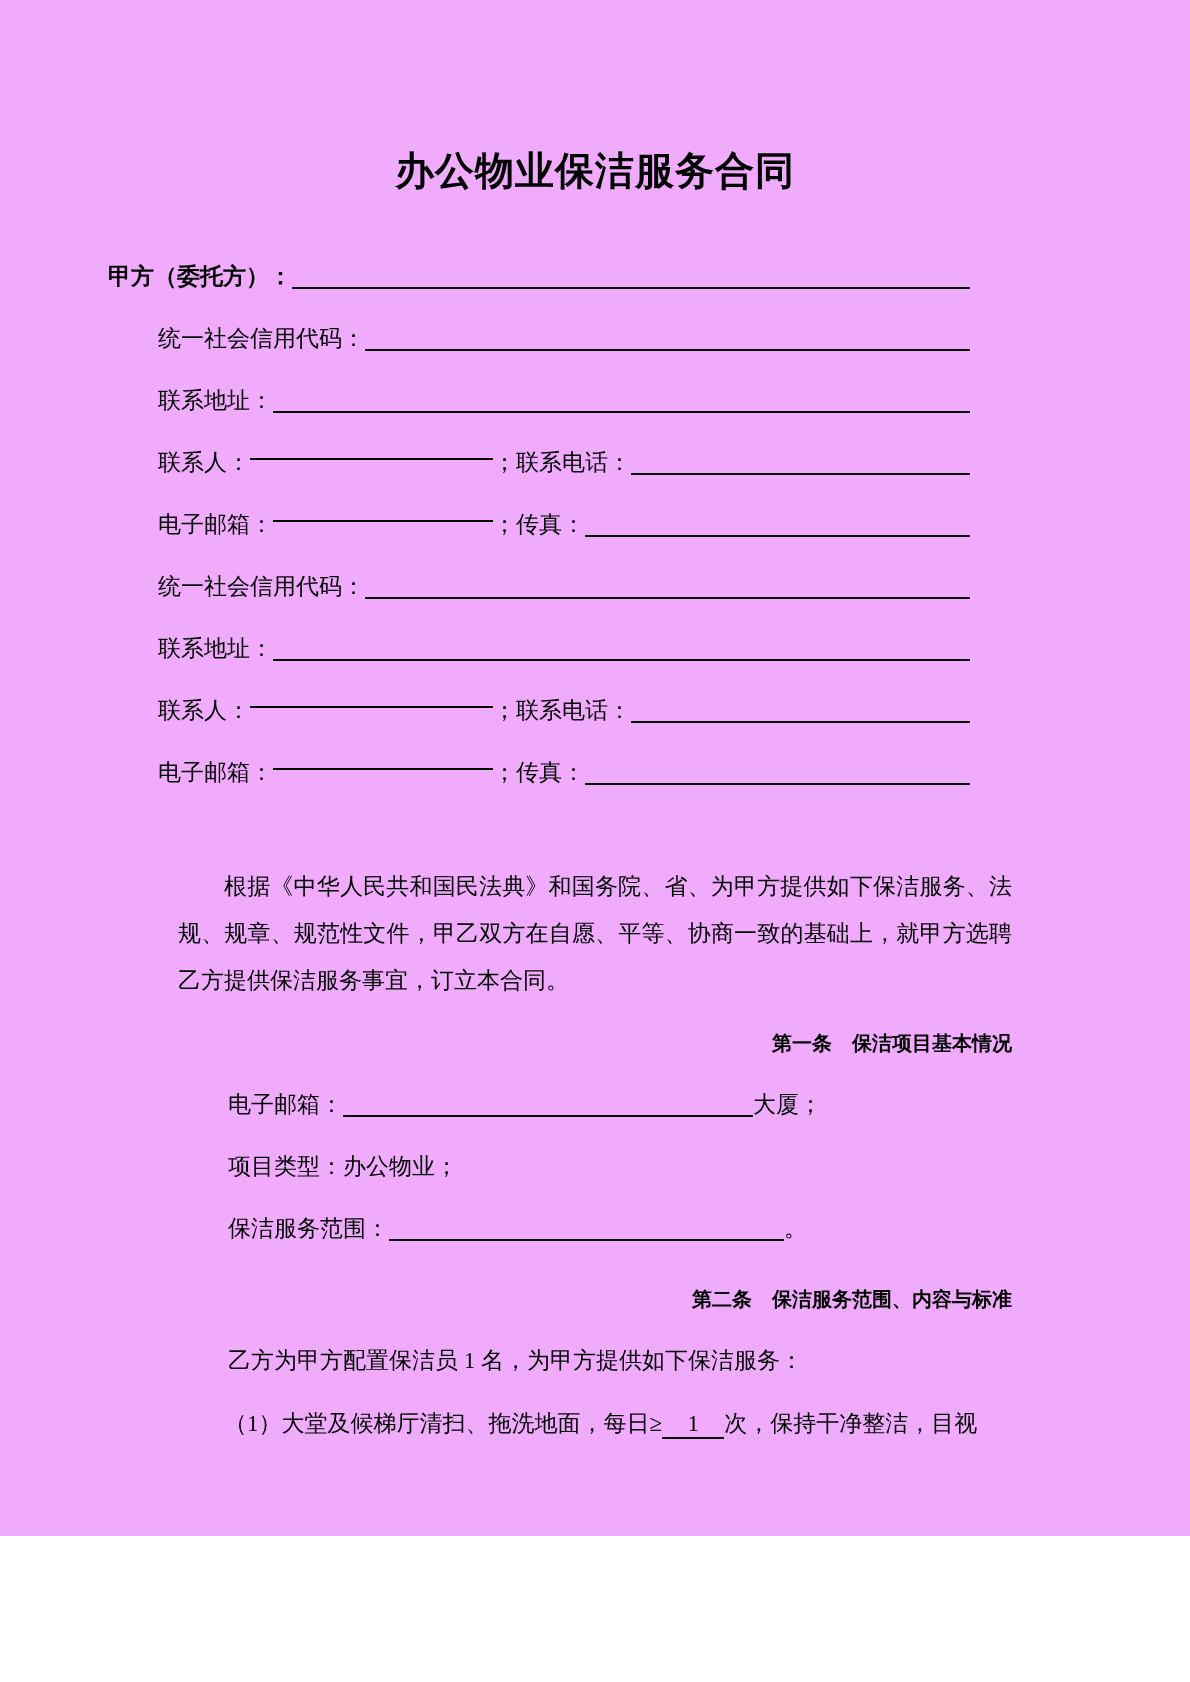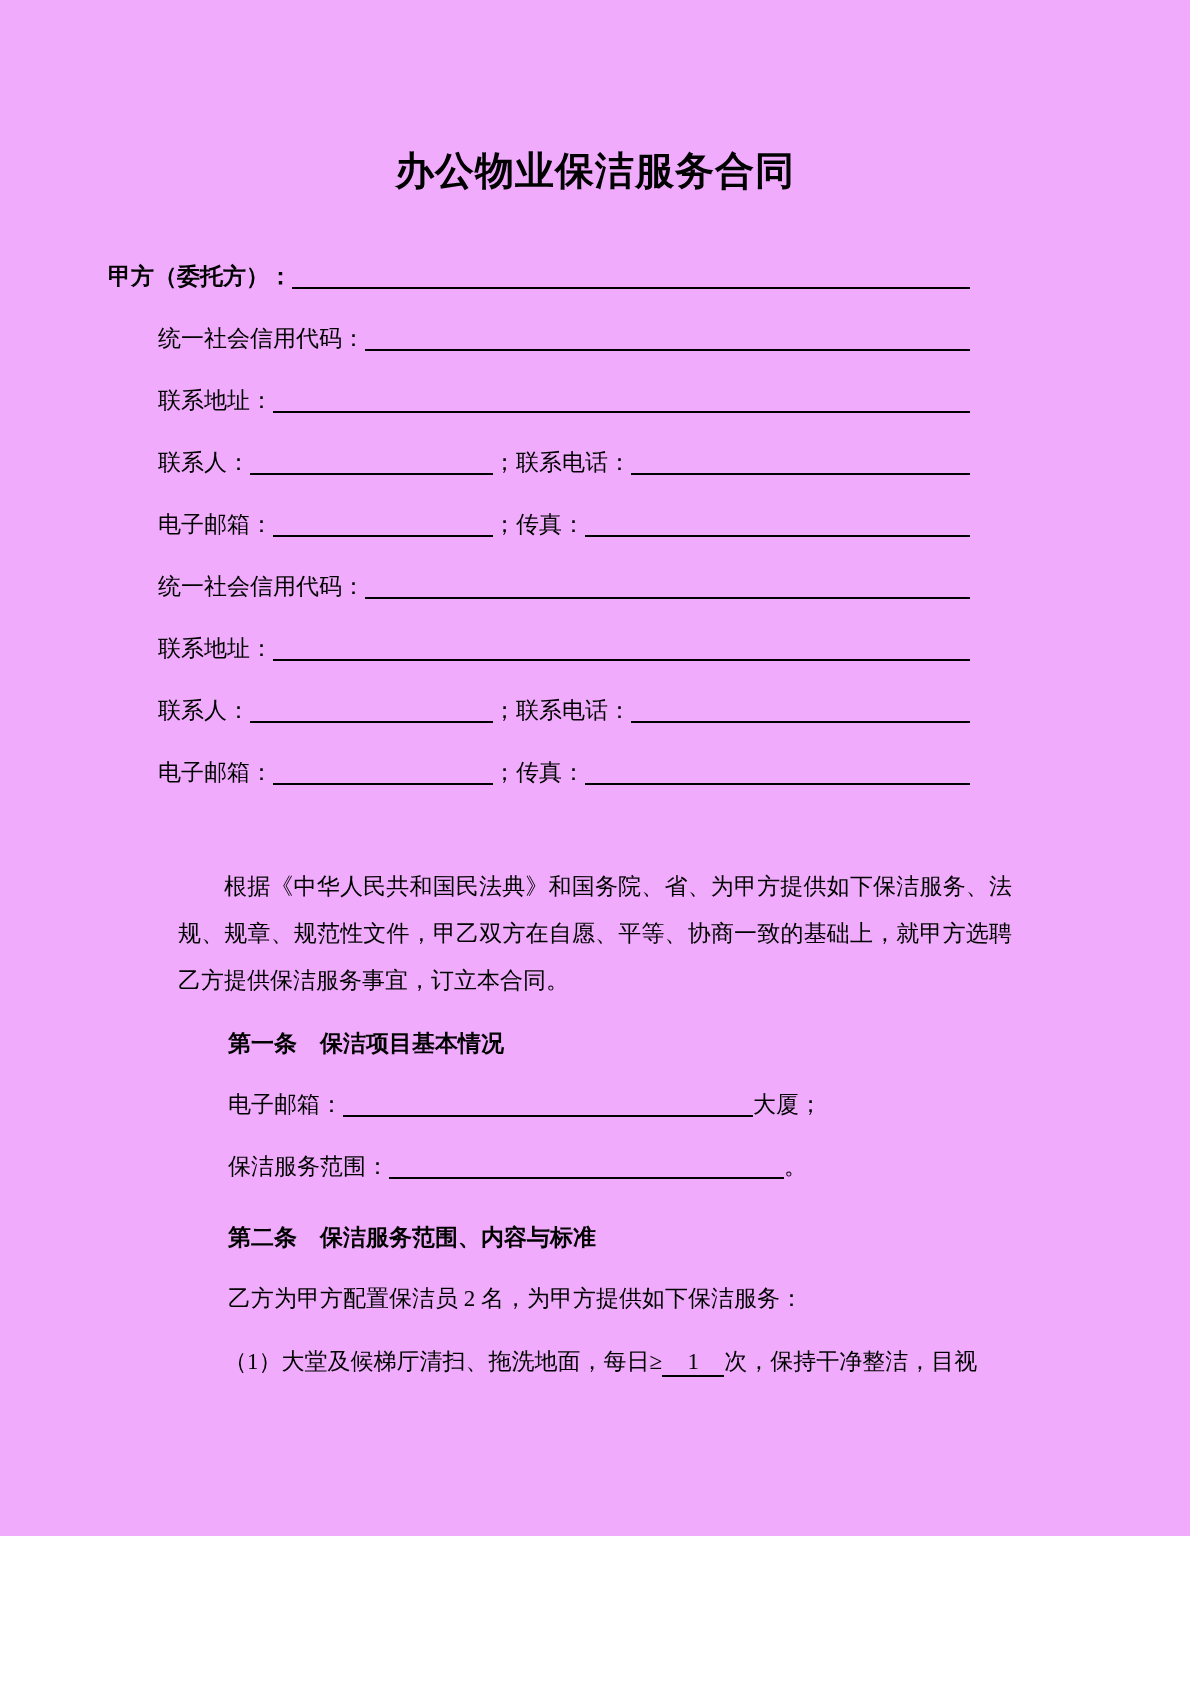--- a/index.html
+++ b/index.html
@@ -27,41 +27,42 @@
     display: flex;
     align-items: flex-end;
     height: 62px;
     font-size: 23px;
     line-height: 30px;
     white-space: nowrap;
   }
   .frow.indent { padding-left: 50px; }
   .frow.party .lbl { font-weight: 700; }
   .lbl { white-space: nowrap; }
-  .seg { display: inline-flex; align-items: flex-end; width: 335px; font-family: Liberation Serif, serif; }
+  .seg { display: inline-flex; width: 335px; font-family: Liberation Serif, serif; }
   .uline {
     border-bottom: 2px solid #000;
     margin-bottom: 3px;
     height: 10px;
   }
   .uline.fill { flex: 1 1 auto; }
   .preamble {
     margin: 75px 178px 0 178px;
     font-size: 23px;
     line-height: 47px;
     text-align: justify;
     text-indent: 2em;
   }
   .art-heading {
     margin: 24px 178px 0 178px;
     padding-left: 50px;
-    font-size: 23px;
+    font-size: 20px;
     line-height: 30px;
     font-weight: 700;
     font-family: "Liberation Sans", "DejaVu Sans", sans-serif;
+    text-align: right;
   }
   .art-heading.second { margin-top: 40px; }
   .intro-line {
     margin: 32px 178px 0 178px;
     padding-left: 50px;
     font-size: 23px;
     line-height: 30px;
   }
   .item-line {
     margin: 33px 178px 7px 178px;
@@ -153,29 +154,33 @@
 
   <h2 class="art-heading">第一条　保洁项目基本情况</h2>
 
   <div class="form2">
     <div class="frow indent">
       <span class="lbl">电子邮箱：</span>
       <span class="uline" style="width:410px"></span>
       <span class="lbl">大厦；</span>
     </div>
     <div class="frow indent">
+      <span class="lbl">项目类型：</span>
+      <span class="lbl">办公物业；</span>
+    </div>
+    <div class="frow indent">
       <span class="lbl">保洁服务范围：</span>
       <span class="uline" style="width:395px"></span>
       <span class="lbl">。</span>
     </div>
   </div>
 
   <h2 class="art-heading second">第二条　保洁服务范围、内容与标准</h2>
 
-  <div class="intro-line">乙方为甲方配置保洁员 2 名，为甲方提供如下保洁服务：</div>
+  <div class="intro-line">乙方为甲方配置保洁员 1 名，为甲方提供如下保洁服务：</div>
 
   <div class="item-line">
     <span>（1）大堂及候梯厅清扫、拖洗地面，每日≥</span><span class="blank-inline">1</span><span>次，保持干净整洁，目视</span>
   </div>
 
   <div class="page-number">1</div>
 
 </div>
 
 </body></html>

